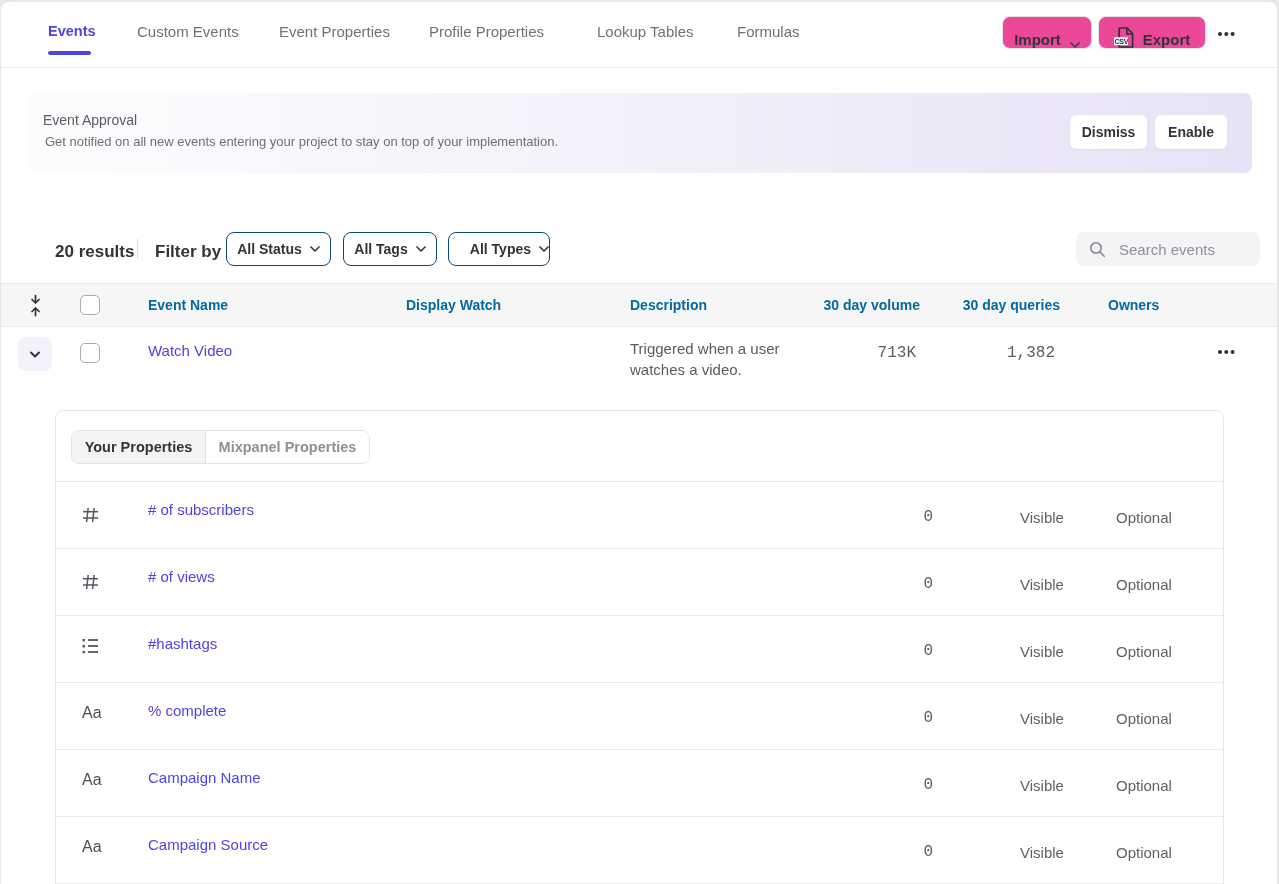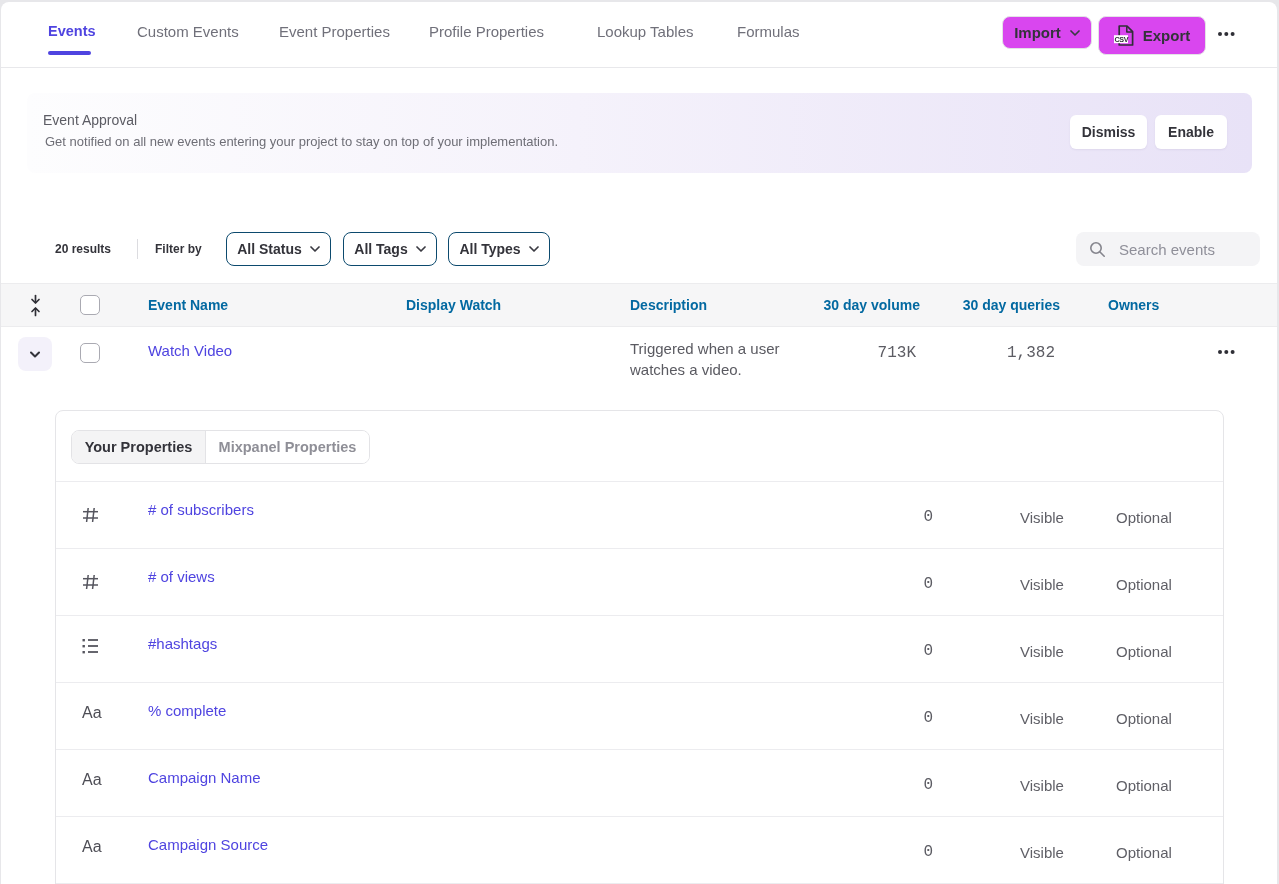--- a/index.html
+++ b/index.html
@@ -6,31 +6,31 @@
 html,body { width:1279px; height:884px; overflow:hidden; }
 body { background:#e7e7ea; font-family:"Liberation Sans",sans-serif; position:relative; }
 .app { position:absolute; left:1px; top:2px; width:1276px; height:882px; background:#fff; border-radius:8px 8px 0 0; }
 .abs { position:absolute; }
 
 
 .tab { position:absolute; top:23px; font-size:15px; color:#70707a; white-space:nowrap; }
 .tab.active { color:#4f44e0; font-weight:bold; font-size:14.5px; }
 .underline { position:absolute; left:48px; top:51px; width:43px; height:3.5px; background:#4f44e0; border-radius:2px; }
 .navborder { position:absolute; left:1px; top:67px; width:1276px; height:1px; background:#e8e8eb; }
-.btn { position:absolute; border:1px solid #e3e3e6; border-radius:8px; background:#d946ef; display:flex; align-items:center; justify-content:center; font-size:15px; font-weight:bold; color:#33333a; }
+.btn { position:absolute; border:1px solid #e3e3e6; border-radius:8px; background:#ec4899; display:flex; align-items:flex-end; justify-content:center; font-size:15px; font-weight:bold; color:#33333a; }
 
 
 .banner { position:absolute; left:27px; top:93px; width:1225px; height:80px; border-radius:8px;
   background:linear-gradient(90deg,#fdfdfe 0%, #f5f2fb 45%, #e8e2f7 100%); }
 .banner h3 { position:absolute; left:16px; top:19px; font-size:14px; font-weight:normal; color:#5c5c64; }
 .banner p  { position:absolute; left:18px; top:41px; font-size:13px; color:#6e6e76; }
 .bbtn { position:absolute; top:22px; height:34px; background:#fff; border-radius:6px; display:flex; align-items:center; justify-content:center; font-size:14px; font-weight:bold; color:#33333a; box-shadow:0 1px 2px rgba(60,50,100,.08); }
 
 
-.f14 { font-size:12px; }
+.f14 { font-size:17px; }
 .fbold { font-weight:bold; color:#33333a; }
 .drop { position:absolute; top:232px; height:34px; border:1px solid #0c4a6e; border-radius:8px; background:#fff; display:flex; align-items:center; justify-content:center; gap:8px; font-size:14px; font-weight:bold; color:#33333a; }
 .search { position:absolute; left:1076px; top:232px; width:184px; height:34px; background:#f4f4f6; border-radius:8px; display:flex; align-items:center; }
 .search span { color:#8f8f99; font-size:15px; }
 
 
 .thead { position:absolute; left:1px; top:283px; width:1276px; height:44px; background:#f6f6f7; border-top:1px solid #ececee; border-bottom:1px solid #ececee; }
 .th { position:absolute; font-size:14px; font-weight:bold; color:#0369a1; top:297px; white-space:nowrap; }
 .th.r { text-align:right; }
 .checkbox { position:absolute; width:20px; height:20px; border:1.5px solid #aaaab2; border-radius:5px; background:#fff; }
@@ -60,21 +60,21 @@
 <span class="tab" style="left:137px">Custom Events</span>
 <span class="tab" style="left:279px">Event Properties</span>
 <span class="tab" style="left:429px">Profile Properties</span>
 <span class="tab" style="left:597px">Lookup Tables</span>
 <span class="tab" style="left:737px">Formulas</span>
 <div class="btn" style="left:1002px; top:16px; width:90px; height:33px; gap:9px">Import
   <svg width="10" height="6" viewBox="0 0 10 6">
       <polyline points="1,1 5,5 9,1" fill="none" stroke="#3a3a42" stroke-width="1.7" stroke-linecap="round" stroke-linejoin="round"></polyline>
     </svg>
 </div>
-<div class="btn" style="left:1098px; top:16px; width:108px; height:39px; gap:9px">
+<div class="btn" style="left:1098px; top:16px; width:108px; height:33px; gap:9px">
   <svg width="20" height="21" viewBox="0 0 20 21">
     <path d="M5.2 1 H13 L18.6 6.6 V20 H5.2 Z" fill="none" stroke="#2f2f36" stroke-width="1.7" stroke-linejoin="round"></path>
     <path d="M12.8 1.2 V7 H18.4" fill="none" stroke="#2f2f36" stroke-width="1.5" stroke-linejoin="round"></path>
     <rect x="0" y="10.2" width="14" height="8" fill="#ffffff"></rect>
     <text x="0.4" y="17" font-family="Liberation Sans" font-size="7.2" font-weight="bold" fill="#2f2f36" letter-spacing="-0.3">CSV</text>
   </svg>
   Export</div>
 <svg class="abs" style="left:1217px; top:29.5px" width="18" height="8" viewBox="0 0 18 8">
   <circle cx="3" cy="4" r="2" fill="#2f2f36"></circle>
     <circle cx="9.3" cy="4" r="2" fill="#2f2f36"></circle>
@@ -95,21 +95,21 @@
 <div class="drop" style="left:226px; width:105px;">All Status
   <svg width="10" height="6" viewBox="0 0 10 6">
       <polyline points="1,1 5,5 9,1" fill="none" stroke="#3a3a42" stroke-width="1.7" stroke-linecap="round" stroke-linejoin="round"></polyline>
     </svg>
 </div>
 <div class="drop" style="left:343px; width:94px;">All Tags
   <svg width="10" height="6" viewBox="0 0 10 6">
       <polyline points="1,1 5,5 9,1" fill="none" stroke="#3a3a42" stroke-width="1.7" stroke-linecap="round" stroke-linejoin="round"></polyline>
     </svg>
 </div>
-<div class="drop" style="left:448px; width:102px;">All Types
+<div class="drop" style="left:448px; width:102px;justify-content:flex-end;">All Types
   <svg width="10" height="6" viewBox="0 0 10 6">
       <polyline points="1,1 5,5 9,1" fill="none" stroke="#3a3a42" stroke-width="1.7" stroke-linecap="round" stroke-linejoin="round"></polyline>
     </svg>
 </div>
 <div class="search">
   <svg style="margin-left:13px" width="17" height="17" viewBox="0 0 17 17">
       <circle cx="7" cy="7" r="5.2" fill="none" stroke="#85858d" stroke-width="1.6"></circle>
       <line x1="11" y1="11" x2="15.2" y2="15.2" stroke="#85858d" stroke-width="1.6" stroke-linecap="round"></line>
     </svg>
   <span style="margin-left:13px">Search events</span>

